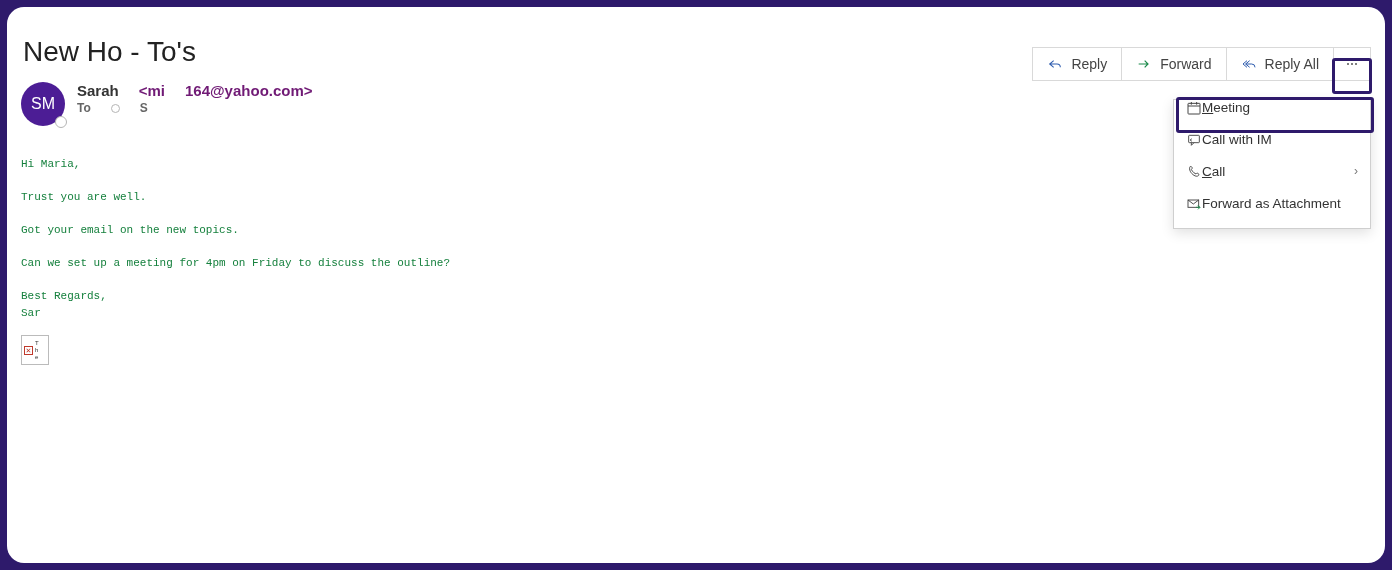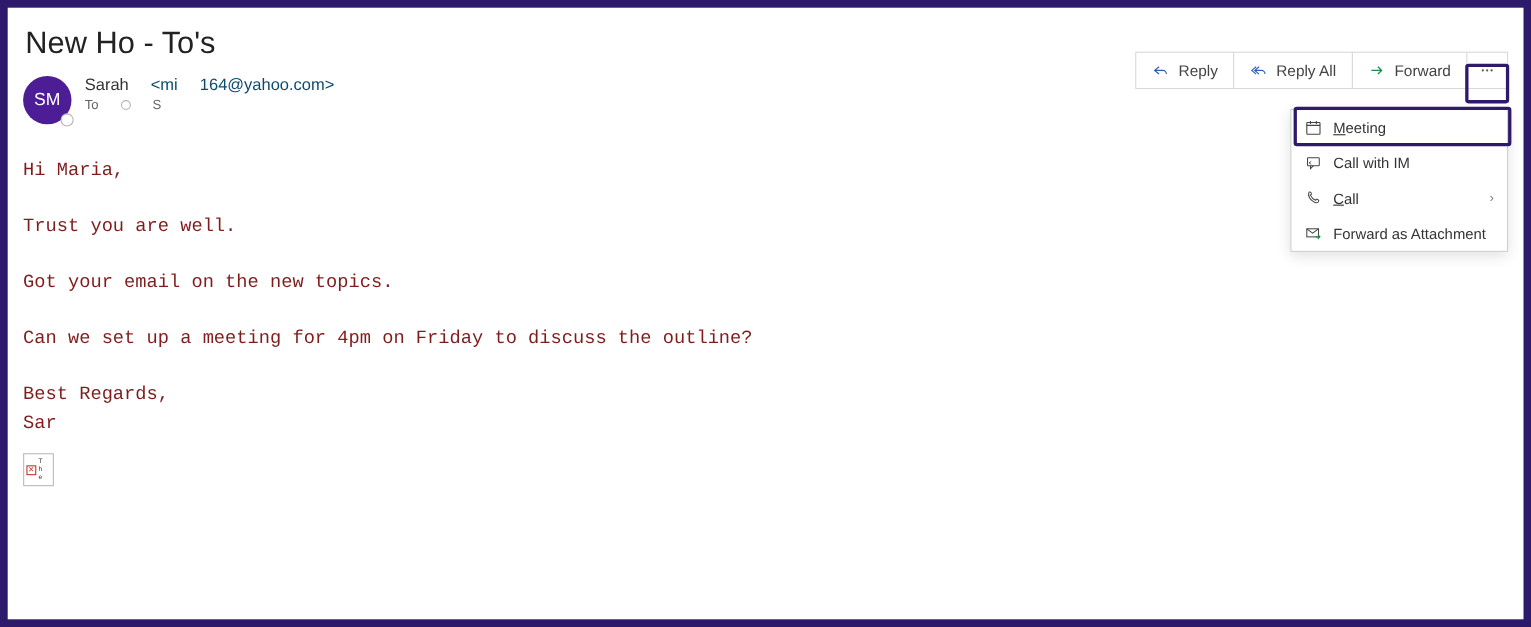--- a/index.html
+++ b/index.html
@@ -8,21 +8,22 @@
       background: #2e1a6b;
       width: 1392px;
       height: 570px;
       padding: 7px;
     }
     .email-pane {
       background: #ffffff;
       width: 100%;
       height: 100%;
       position: relative;
-      padding: 14px 14px;
+      padding: 27px 14px;
+      border-radius: 17px;
     }
     .subject {
       font-size: 28px;
       font-weight: 300;
       color: #222;
       padding: 2px 0 10px 2px;
     }
     .header-row {
       display: flex;
       align-items: flex-start;
@@ -53,49 +54,50 @@
       bottom: 2px;
       width: 12px;
       height: 12px;
       border-radius: 50%;
       background: #fff;
       border: 1px solid #b5b5b5;
     }
     .sender-block {
       flex: 1 1 auto;
       min-width: 0;
+      font-weight: bold;
     }
     .sender-line {
       font-size: 15px;
       color: #333;
       display: flex;
       gap: 20px;
     }
     .sender-name { color: #333; }
-    .sender-email { color: #0c4a6e; }
+    .sender-email { color: #701a75; }
     .to-line {
       font-size: 12px;
       color: #666;
       margin-top: 2px;
       display: flex;
       align-items: center;
       gap: 20px;
     }
     .to-presence {
       width: 9px;
       height: 9px;
       border-radius: 50%;
       border: 1px solid #b5b5b5;
       background: #fff;
       display: inline-block;
     }
     .body-text {
       font-family: "Consolas", "Courier New", monospace;
-      font-size: 17px;
-      color: #7f1d1d;
+      font-size: 11px;
+      color: #15803d;
       line-height: 1.5;
       white-space: pre-wrap;
       margin-top: 26px;
       padding-left: 0;
     }
     .attachment {
       margin-top: 14px;
       width: 28px;
       height: 30px;
       border: 1px solid #bbb;
@@ -163,22 +165,21 @@
       right: 14px;
       width: 198px;
       background: #fff;
       border: 1px solid #cfcfcf;
       box-shadow: 0 4px 12px rgba(0,0,0,0.12);
     }
     .menu-item {
       height: 32px;
       padding: 0 12px;
       display: flex;
-      align-items: center;
-      gap: 10px;
+      align-items: flex-start;
       font-size: 13.5px;
       color: #333;
       cursor: pointer;
     }
     .menu-item .label { flex: 1 1 auto; }
     .menu-item .underline-first::first-letter { text-decoration: underline; }
     .chev { color: #777; font-size: 12px; }
   </style>
 </head>
 <body>
@@ -224,31 +225,31 @@
 e</div>
   </div>
 
   <div class="actions">
     <div class="action-btn reply">
       <svg viewBox="0 0 24 24">
           <path d="M10 7 L4 12 L10 17 M4 12 H15 A5 5 0 0 1 20 17" stroke-width="1.6" fill="none"></path>
         </svg>
       <span>Reply</span>
     </div>
+    <div class="action-btn forward">
+      <svg viewBox="0 0 24 24">
+          <path d="M4 12 H18 M13 7 L18 12 L13 17" stroke-width="1.8" fill="none"></path>
+        </svg>
+      <span>Forward</span>
+    </div>
     <div class="action-btn reply-all">
       <svg viewBox="0 0 24 24">
           <path d="M9 7 L3 12 L9 17 M13 7 L7 12 L13 17 M7 12 H16 A5 5 0 0 1 21 17" stroke-width="1.5" fill="none"></path>
         </svg>
       <span>Reply All</span>
-    </div>
-    <div class="action-btn forward">
-      <svg viewBox="0 0 24 24">
-          <path d="M4 12 H18 M13 7 L18 12 L13 17" stroke-width="1.8" fill="none"></path>
-        </svg>
-      <span>Forward</span>
     </div>
     <div class="action-btn more">
       <svg viewBox="0 0 24 24">
           <circle cx="6" cy="12" r="1.5" fill="#555"></circle>
           <circle cx="12" cy="12" r="1.5" fill="#555"></circle>
           <circle cx="18" cy="12" r="1.5" fill="#555"></circle>
         </svg>
     </div>
   </div>
 

